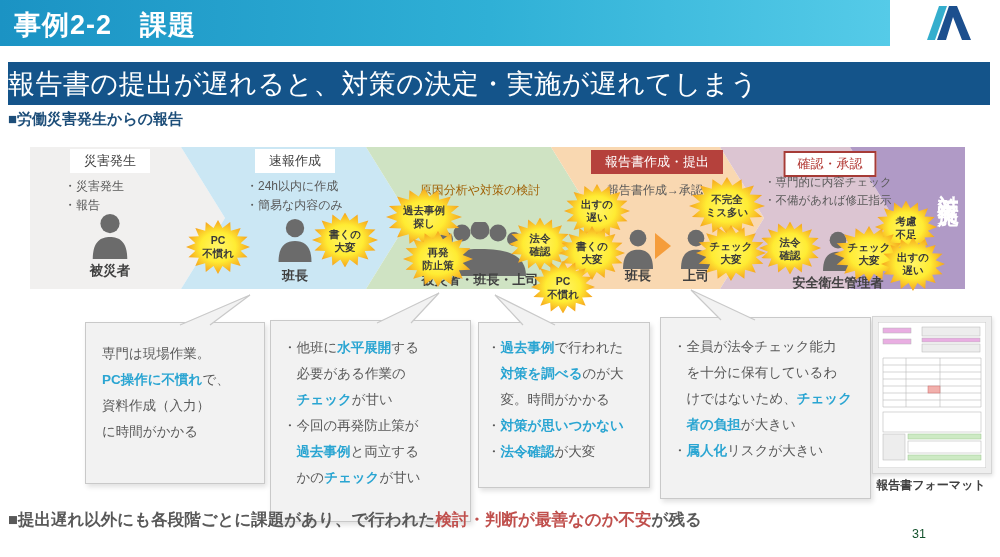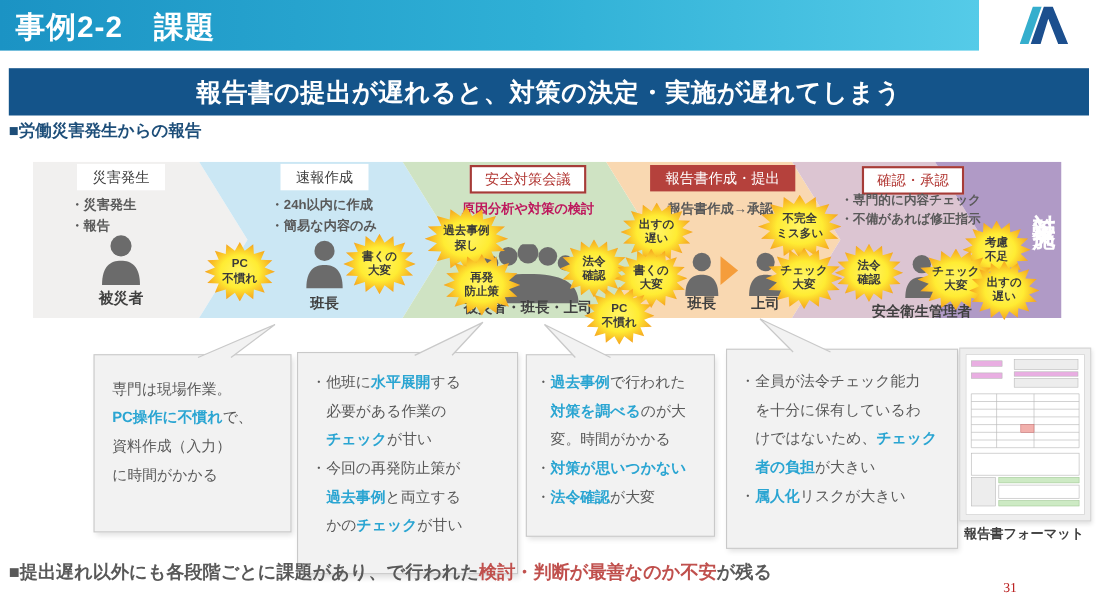--- a/index.html
+++ b/index.html
@@ -5,30 +5,30 @@
   html,body{margin:0;padding:0;}
   .slide{position:relative;width:1000px;height:557px;background:#ffffff;overflow:hidden;
          font-family:"Liberation Sans","DejaVu Sans",sans-serif;}
   .abs{position:absolute;}
   
   .title-band{left:0;top:0;width:890px;height:46px;
     background:linear-gradient(90deg,#1b93c4 0%,#2fb0d6 55%,#55cbe8 100%);}
   .slide-title{left:14px;top:7px;color:#ffffff;font-size:27px;font-weight:bold;letter-spacing:1px;}
   .logo-box{left:920px;top:0;width:80px;height:50px;background:#ffffff;}
   .banner{left:8px;top:62px;width:982px;height:43px;background:#14548a;color:#ffffff;
-    font-size:23px;font-weight:bold;text-align:center;line-height:44px;letter-spacing:0.5px;}
+    font-size:27px;font-weight:normal;text-align:left;line-height:44px;letter-spacing:0.5px;}
   .section-heading{left:8px;top:110px;color:#1d4e79;font-size:15px;font-weight:bold;}
   
   .flow-svg{left:30px;top:147px;}
   .stage-label{transform:translateX(-50%);background:#ffffff;color:#404040;font-size:13px;
     font-weight:normal;padding:3px 14px;white-space:nowrap;}
   .stage-label.outlined{border:2px solid #a63b37;color:#b13632;padding:2px 12px;}
   .stage-label.filled{background:#b5413c;color:#ffffff;}
-  .stage-note{color:#595959;font-size:12px;line-height:1.55;white-space:nowrap;font-weight:bold;}
-  .stage-note.center{transform:translateX(-50%);color:#be185d;}
+  .stage-note{color:#595959;font-size:12px;line-height:1.55;white-space:nowrap;}
+  .stage-note.center{transform:translateX(-50%);color:#a16207;}
   .actor-label{transform:translateX(-50%);color:#404040;font-size:13px;font-weight:bold;white-space:nowrap;}
   .person{fill:#6b6b6b;}
   .flow-arrow{width:0;height:0;border-left:16px solid #f59d3b;border-top:13px solid transparent;
     border-bottom:13px solid transparent;}
   .vert-text{color:#ffffff;font-size:21px;font-weight:bold;writing-mode:vertical-rl;
     letter-spacing:4px;}
   
   .burst{transform:translate(-50%,-50%);display:flex;align-items:center;justify-content:center;
     background:radial-gradient(ellipse closest-side,#fff566 0%,#ffec33 55%,#f5a21f 100%);
     clip-path:polygon(100% 50%,85.3% 57%,96.2% 69.1%,79.9% 70%,85.4% 85.4%,70% 79.9%,
@@ -42,21 +42,21 @@
     color:#595959;font-size:13.5px;line-height:26px;white-space:nowrap;}
   .bubble-tail{position:absolute;top:-28px;overflow:visible;}
   .c-blue{color:#2aa5d2;font-weight:bold;}
   .c-red{color:#c0504d;margin-top:20px;}
   .conclusion{left:8px;top:509px;color:#595959;font-size:16.5px;font-weight:bold;}
   .attachment{left:872px;top:316px;width:118px;height:156px;background:#eeeeee;
     border:1px solid #d5d5d5;box-shadow:1px 2px 4px rgba(0,0,0,0.12);}
   .attach-caption{left:931px;top:477px;transform:translateX(-50%);color:#404040;
     font-size:12px;font-weight:bold;white-space:nowrap;}
   .copyright{left:698px;top:527px;color:#c9c9c9;font-size:12.5px;letter-spacing:0.5px;}
-  .page-num{left:912px;top:527px;color:#b91c1c;font-size:12.5px;font-family:Liberation Serif, serif;}
+  .page-num{left:912px;top:527px;color:#14532d;font-size:12.5px;}
 </style>
 </head>
 <body>
 
 <div class="slide">
 
   <div class="abs title-band">
     <div class="abs slide-title">事例2-2　課題</div>
   </div>
   <div class="abs logo-box">
@@ -72,21 +72,20 @@
     <polygon points="0,0 151,0 195,71 151,142 0,142" fill="#f1f0ef"></polygon>
     <polygon points="151,0 336,0 380,71 336,142 151,142 195,71" fill="#cbe7f4"></polygon>
     <polygon points="336,0 521,0 565,71 521,142 336,142 380,71" fill="#cfe3c3"></polygon>
     <polygon points="521,0 690,0 734,71 690,142 521,142 565,71" fill="#f9d8b1"></polygon>
     <polygon points="690,0 820,0 864,71 820,142 690,142 734,71" fill="#dcc5d2"></polygon>
     <polygon points="820,0 935,0 935,142 820,142 864,71" fill="#b09ac6"></polygon>
   </svg>
 
   <div class="abs stage-label" style="left:110px;top:149px">災害発生</div>
   <div class="abs stage-label" style="left:295px;top:149px">速報作成</div>
-  <div class="abs stage-label outlined" style="left:480px;top:150px">安全対策会議</div>
   <div class="abs stage-label filled" style="left:657px;top:150px">報告書作成・提出</div>
   <div class="abs stage-label outlined" style="left:830px;top:151px">確認・承認</div>
 
   <div class="abs stage-note" style="left:64px;top:177px">
       <div><span>・災害発生</span></div>
       <div><span>・報告</span></div>
     </div>
   <div class="abs stage-note" style="left:246px;top:177px">
       <div><span>・24h以内に作成</span></div>
       <div><span>・簡易な内容のみ</span></div>

